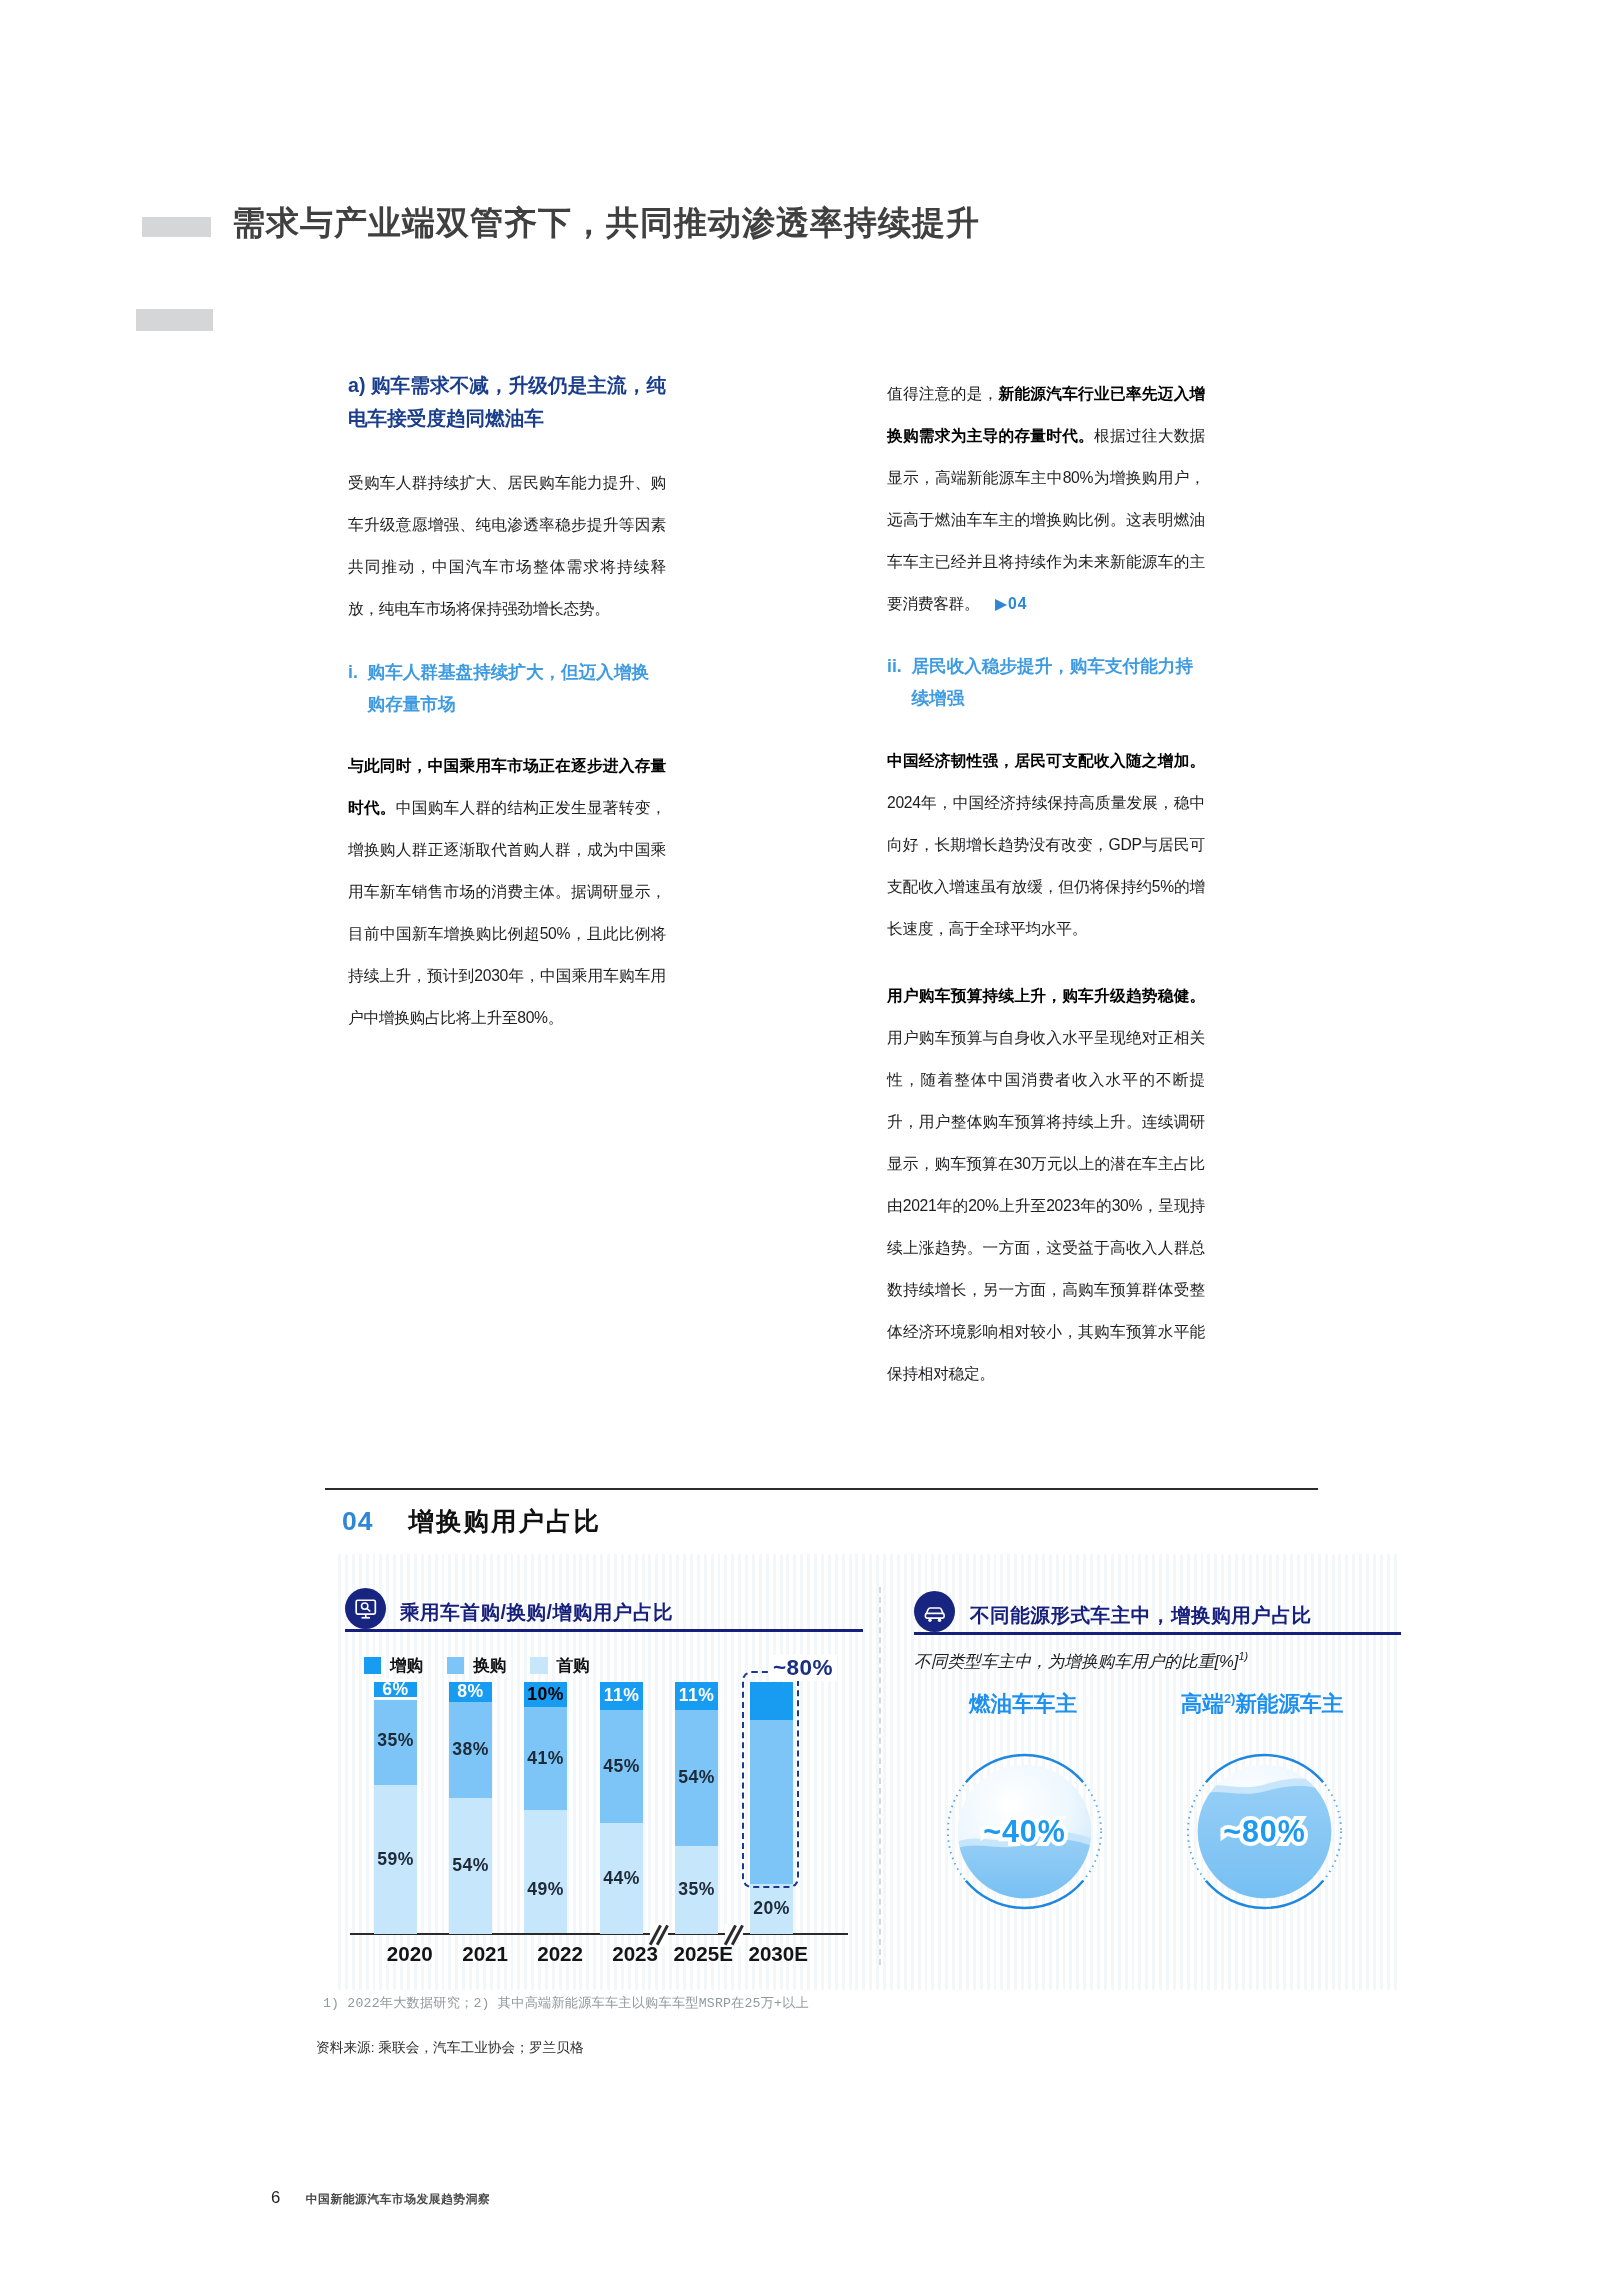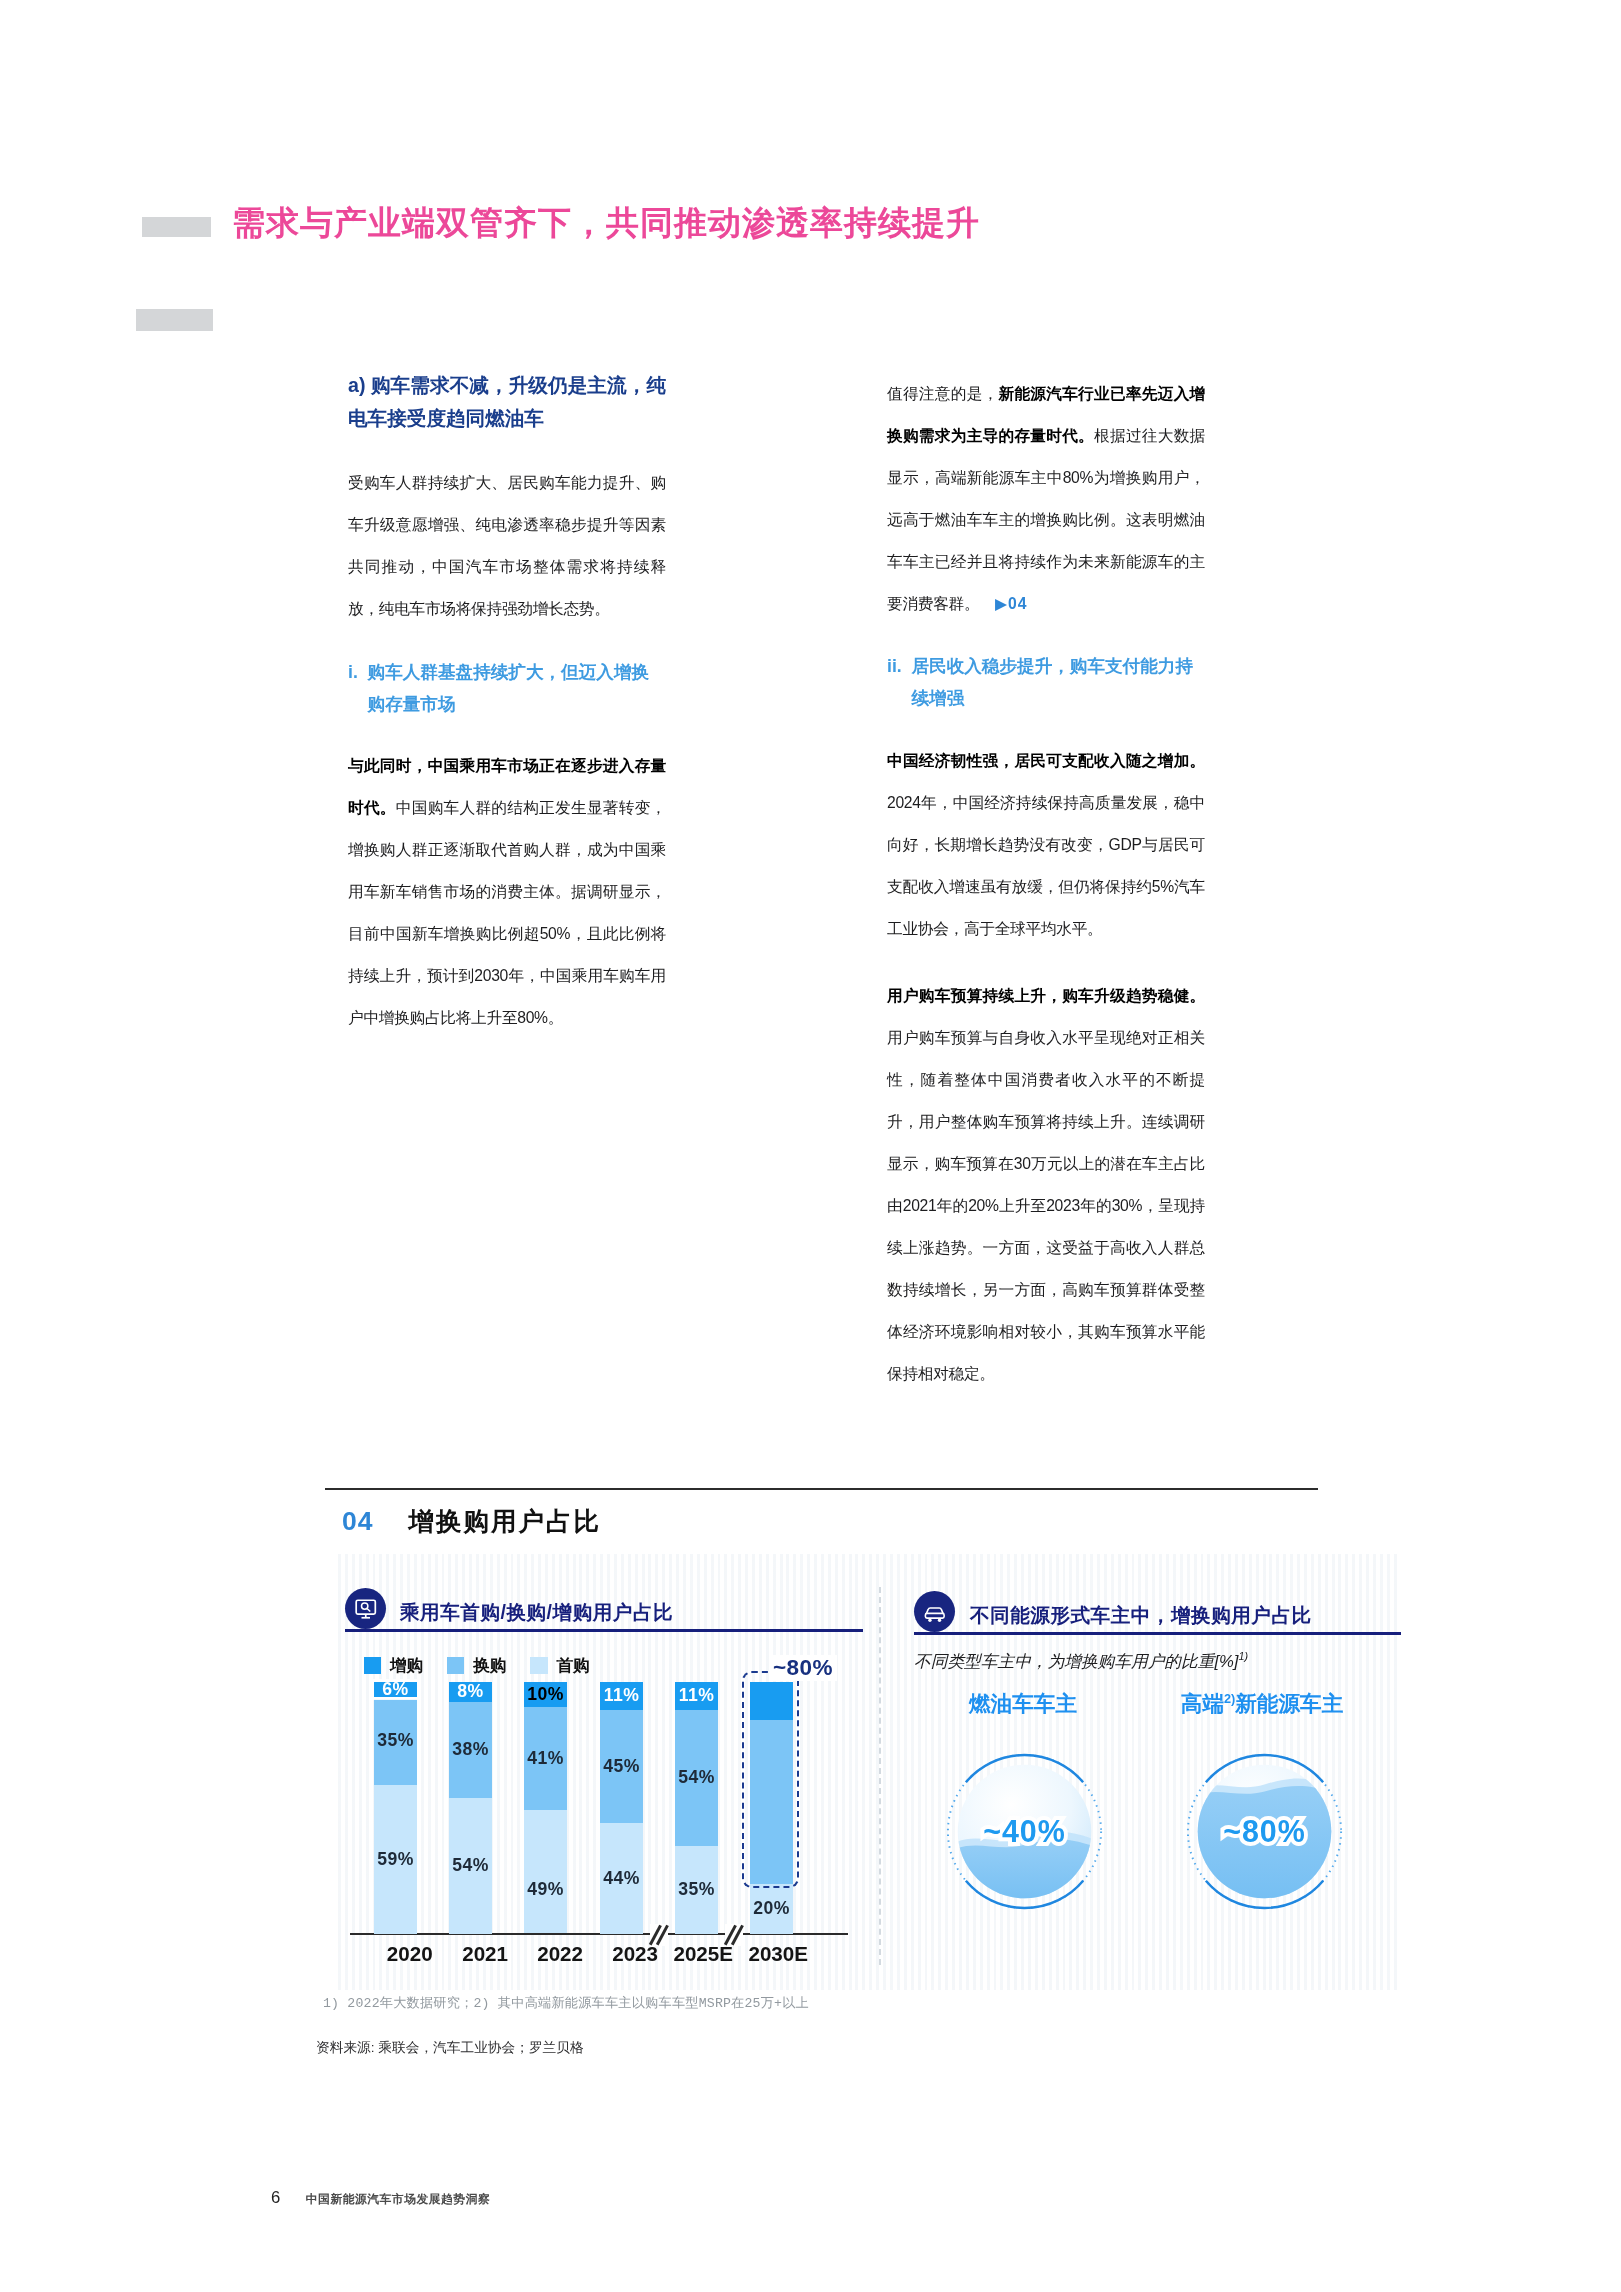--- a/index.html
+++ b/index.html
@@ -6,21 +6,21 @@
   .page{position:relative;width:1621px;height:2293px;background:#ffffff;overflow:hidden;
         font-family:"Liberation Sans","DejaVu Sans",sans-serif;color:#1c1c1e;}
 
   
   .deco-bar{position:absolute;background:#D4D6D8;}
   .deco-bar.b1{left:142px;top:217px;width:69px;height:19.6px;}
   .deco-bar.b2{left:136px;top:309px;width:77px;height:21.6px;}
 
   
   .page-title{position:absolute;left:232px;top:201px;margin:0;font-size:33px;font-weight:800;
-              color:#ec4899;letter-spacing:1px;white-space:nowrap;}
+              color:#404040;letter-spacing:1px;white-space:nowrap;}
 
   
   .col{position:absolute;top:369px;width:318px;}
   .col-left{left:348px;}
   .col-right{left:887px;padding-top:3.9px;}
   .h-navy{margin:0 0 27.4px;font-size:19.6px;line-height:33px;font-weight:800;color:#1A3E8C;text-align:justify;}
   .h-sub{display:flex;gap:9.8px;margin:0 0 25.5px;font-size:17.6px;line-height:32px;font-weight:800;color:#3E9BE1;}
   .h-sub .mk{flex:0 0 auto;}
   p.body{margin:0 0 25.5px;font-size:15.7px;line-height:42px;letter-spacing:-0.3px;
          text-align:justify;color:#1d1d1f;}
@@ -100,21 +100,21 @@
     </div>
     <p class="body"><b>与此同时，中国乘用车市场正在逐步进入存量时代。</b><span>中国购车人群的结构正发生显著转变，增换购人群正逐渐取代首购人群，成为中国乘用车新车销售市场的消费主体。据调研显示，目前中国新车增换购比例超50%，且此比例将持续上升，预计到2030年，中国乘用车购车用户中增换购占比将上升至80%。</span></p>
   </div>
 
   <div class="col col-right">
     <p class="body"><span>值得注意的是，</span><b>新能源汽车行业已率先迈入增换购需求为主导的存量时代。</b><span>根据过往大数据显示，高端新能源车主中80%为增换购用户，远高于燃油车车主的增换购比例。这表明燃油车车主已经并且将持续作为未来新能源车的主要消费客群。</span><span class="figref">▶04</span></p>
     <div class="h-sub">
       <span class="mk">ii.</span>
       <span class="tx">居民收入稳步提升，购车支付能力持续增强</span>
     </div>
-    <p class="body"><b>中国经济韧性强，居民可支配收入随之增加。</b><span>2024年，中国经济持续保持高质量发展，稳中向好，长期增长趋势没有改变，GDP与居民可支配收入增速虽有放缓，但仍将保持约5%汽车工业协会，高于全球平均水平。</span></p>
+    <p class="body"><b>中国经济韧性强，居民可支配收入随之增加。</b><span>2024年，中国经济持续保持高质量发展，稳中向好，长期增长趋势没有改变，GDP与居民可支配收入增速虽有放缓，但仍将保持约5%的增长速度，高于全球平均水平。</span></p>
     <p class="body"><b>用户购车预算持续上升，购车升级趋势稳健。</b><span>用户购车预算与自身收入水平呈现绝对正相关性，随着整体中国消费者收入水平的不断提升，用户整体购车预算将持续上升。连续调研显示，购车预算在30万元以上的潜在车主占比由2021年的20%上升至2023年的30%，呈现持续上涨趋势。一方面，这受益于高收入人群总数持续增长，另一方面，高购车预算群体受整体经济环境影响相对较小，其购车预算水平能保持相对稳定。</span></p>
   </div>
 
   <div class="fig-rule"></div>
   <div class="fig-header">
     <span class="fig-num">04</span>
     <span class="fig-title">增换购用户占比</span>
   </div>
 
   <div class="fig-panel">

